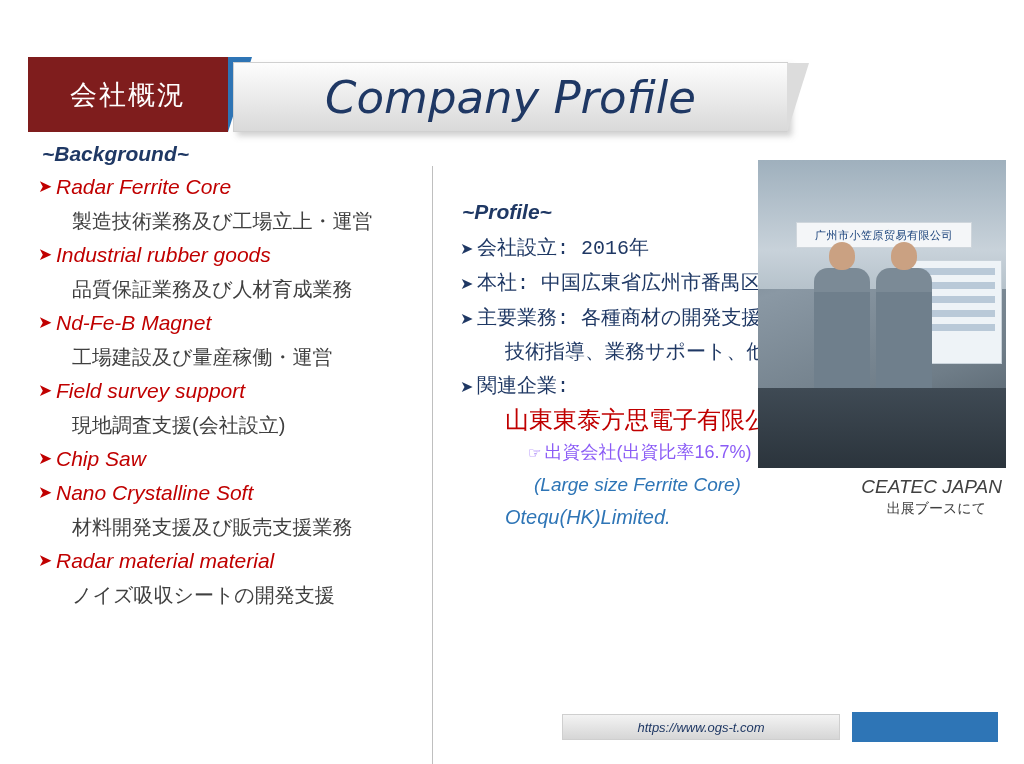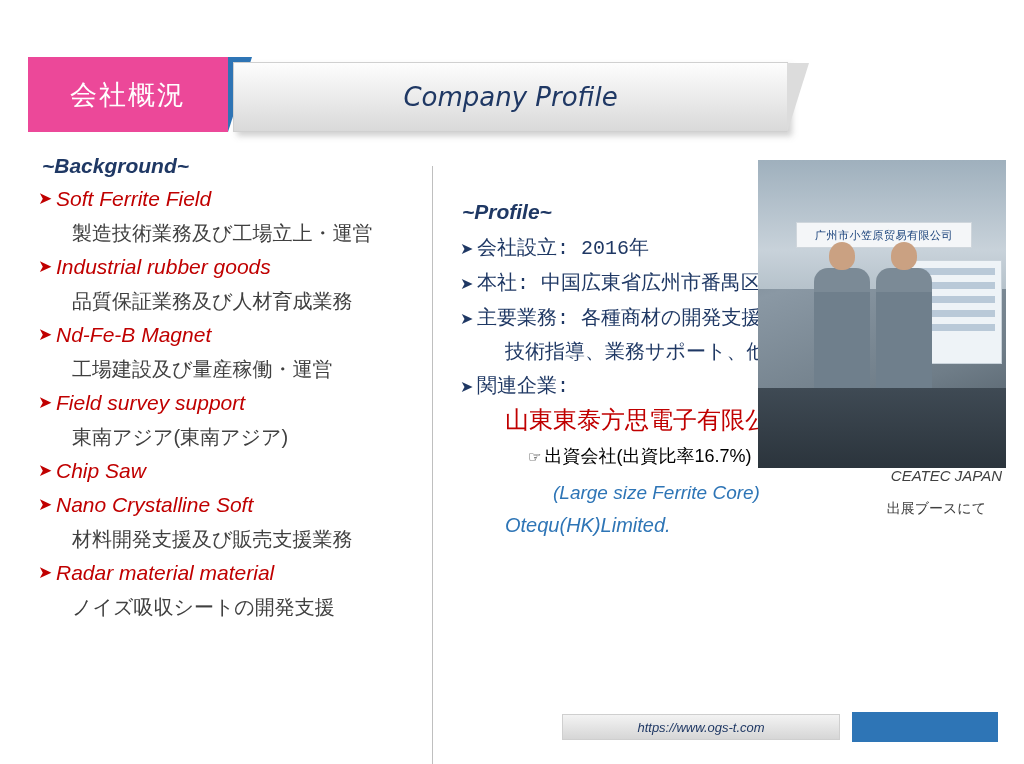--- a/index.html
+++ b/index.html
@@ -14,21 +14,21 @@
     position: relative;
     width: 1024px; height: 764px;
     background: #ffffff;
   }
 
   
   .tab-jp {
     position: absolute;
     left: 28px; top: 57px;
     width: 200px; height: 75px;
-    background: #ec4899;
+    background: #7f1d1d;
     display: flex; align-items: center; justify-content: center;
   }
   .tab-jp::after {
     content: "";
     position: absolute;
     right: -24px; top: 0;
     border-top: 0 solid transparent;
     border-left: 24px solid #2E75B6;
     border-bottom: 75px solid transparent;
   }
@@ -52,21 +52,21 @@
   .title-bar::after {
     content: "";
     position: absolute;
     right: -22px; top: 0;
     border-left: 22px solid #dcdcdc;
     border-bottom: 70px solid transparent;
   }
   .title-text {
     font-family: "DejaVu Sans", sans-serif;
     font-style: italic;
-    font-size: 26px;
+    font-size: 45px;
     color: #1F3864;
   }
 
   .logo {
     position: absolute;
     right: 24px; top: 38px;
     width: 150px; height: 100px;
     text-align: center;
   }
   .logo-mark {
@@ -96,21 +96,21 @@
   .left-col {
     position: absolute;
     left: 38px; top: 142px;
     width: 400px;
   }
   .section-head {
     font-style: italic;
     font-weight: bold;
     font-size: 21px;
     color: #1F3864;
-    margin: 12px 0 6px 4px;
+    margin: 0 0 6px 4px;
   }
   .bullet-row {
     display: flex;
     align-items: flex-start;
     margin-top: 4px;
   }
   .arrow {
     color: #C00000;
     font-size: 17px;
     line-height: 30px;
@@ -176,31 +176,31 @@
     margin-left: 45px;
   }
   .rel-company {
     font-size: 24px;
     color: #C00000;
     line-height: 33px;
     margin-left: 45px;
   }
   .rel-sub {
     font-size: 18px;
-    color: #000000;
-    line-height: 40px;
+    color: #8b5cf6;
+    line-height: 32px;
     margin-left: 68px;
   }
   .rel-sub .hand { font-size: 15px; margin-right: 3px; }
   .rel-note {
     font-style: italic;
     font-size: 19px;
     color: #2E75B6;
     line-height: 32px;
-    margin-left: 93px;
+    margin-left: 74px;
   }
   .rel-last {
     font-style: italic;
     font-size: 20px;
     color: #2E75B6;
     line-height: 32px;
     margin-left: 45px;
   }
 
   
@@ -254,23 +254,23 @@
     content: "";
     position: absolute;
     left: 50%; top: -26px;
     transform: translateX(-50%);
     width: 26px; height: 28px;
     background: #caa182;
     border-radius: 50% 50% 45% 45%;
   }
   .ph-caption-en {
     position: absolute;
-    right: 22px; bottom: 280px;
-    font-style: italic;
-    font-size: 15px;
+    right: 22px; bottom: 266px;
+    font-style: italic;
+    font-size: 19px;
     color: #404040;
   }
   .ph-caption-jp {
     position: absolute;
     right: 38px; bottom: 246px;
     font-size: 14px;
     color: #404040;
   }
 
   
@@ -306,41 +306,41 @@
   <div class="title-bar">
     <span class="title-text">Company Profile</span>
   </div>
 
 
   <div class="left-col">
     <div class="section-head">~Background~</div>
 
     <div class="bullet-row">
       <span class="arrow">➤</span>
-      <span class="bullet-en">Soft Ferrite Field</span>
+      <span class="bullet-en">Radar Ferrite Core</span>
     </div>
     <div class="sub-jp">製造技術業務及び工場立上・運営</div>
 
     <div class="bullet-row">
       <span class="arrow">➤</span>
       <span class="bullet-en">Industrial rubber goods</span>
     </div>
     <div class="sub-jp">品質保証業務及び人材育成業務</div>
 
     <div class="bullet-row">
       <span class="arrow">➤</span>
       <span class="bullet-en">Nd-Fe-B Magnet</span>
     </div>
     <div class="sub-jp">工場建設及び量産稼働・運営</div>
 
     <div class="bullet-row">
       <span class="arrow">➤</span>
       <span class="bullet-en">Field survey support</span>
     </div>
-    <div class="sub-jp">東南アジア(東南アジア)</div>
+    <div class="sub-jp">現地調査支援(会社設立)</div>
 
     <div class="bullet-row">
       <span class="arrow">➤</span>
       <span class="bullet-en">Chip Saw</span>
     </div>
 
     <div class="bullet-row">
       <span class="arrow">➤</span>
       <span class="bullet-en">Nano Crystalline Soft</span>
     </div>

